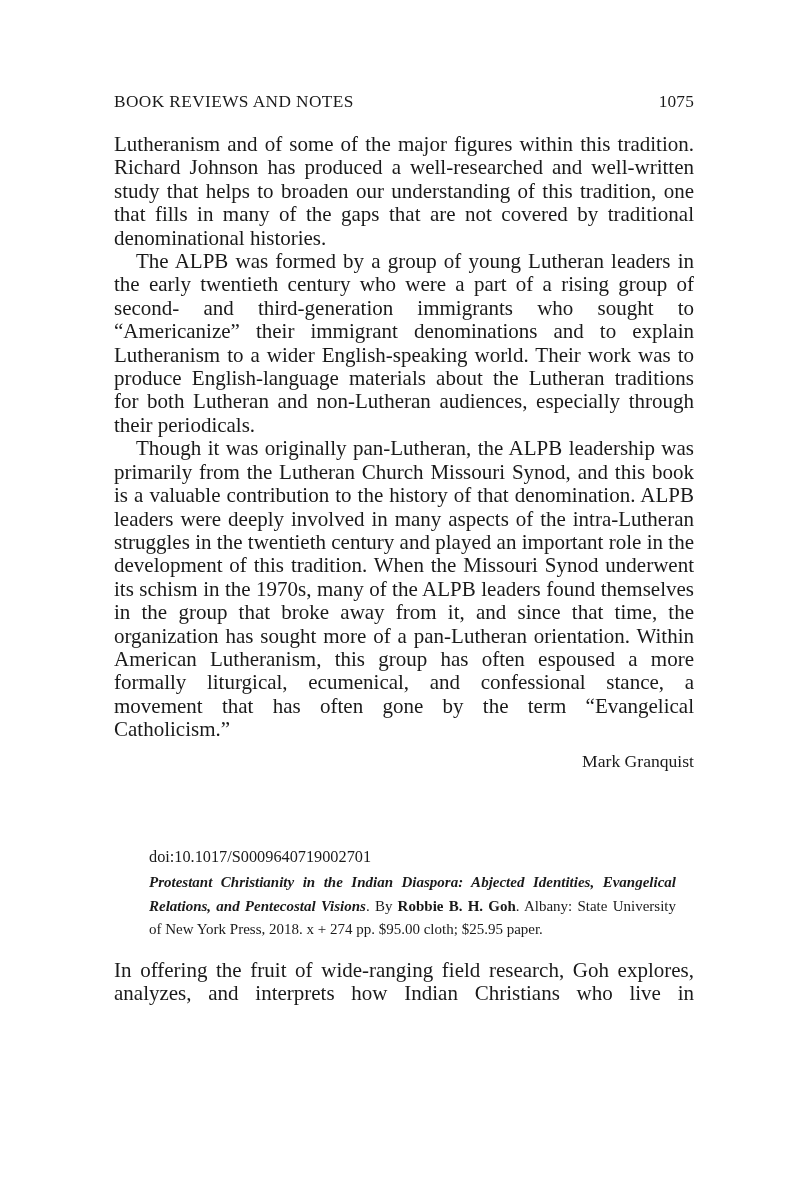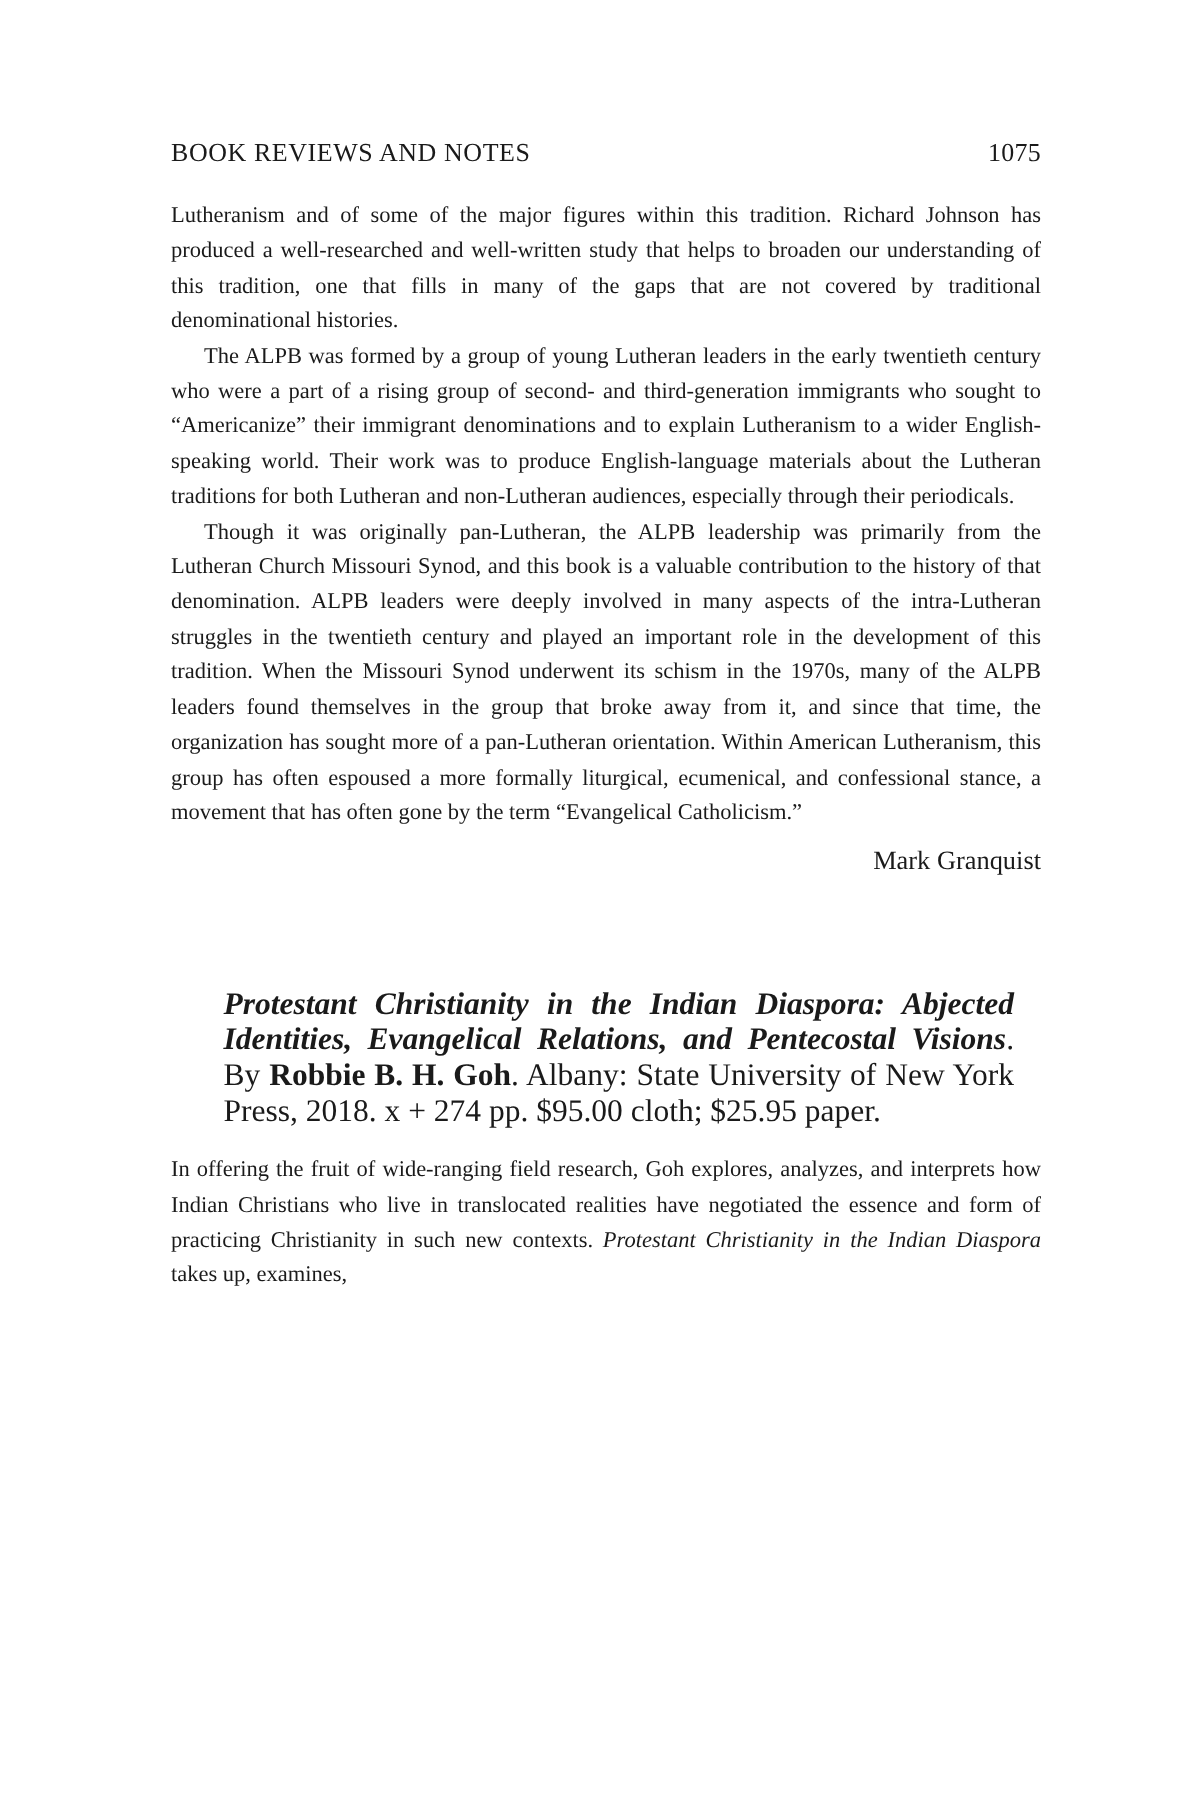--- a/index.html
+++ b/index.html
@@ -30,21 +30,21 @@
     font-size: 17.3px;
     line-height: 20px;
     letter-spacing: 0.4px;
     margin-bottom: 21px;
   }
   .running-head .pageno {
     letter-spacing: 0.2px;
   }
   .para {
     margin: 0;
-    font-size: 15px;
+    font-size: 21px;
     line-height: 23.4px;
     text-align: justify;
     font-family: Liberation Serif, serif;
   }
   .para.indent {
     text-indent: 22px;
   }
   .signature {
     margin-top: 8px;
     text-align: right;
@@ -54,21 +54,21 @@
   .sig-name { font-weight: 400; }
   .citation-block {
     margin: 72px 18px 0 35px;
   }
   .doi {
     font-size: 16.3px;
     line-height: 24px;
     margin-bottom: 2px;
   }
   .citation {
-    font-size: 21px;
+    font-size: 15px;
     line-height: 23.6px;
     text-align: justify;
   }
   .review2-para {
     margin-top: 17px;
   }
   .seg-normal { font-weight: 400; font-style: normal; }
   .seg-bold { font-weight: 700; font-style: normal; }
   .seg-italic { font-weight: 400; font-style: italic; }
   .seg-bold-italic { font-weight: 700; font-style: italic; }
@@ -88,19 +88,20 @@
     <p class="para indent">The ALPB was formed by a group of young Lutheran leaders in the early twentieth century who were a part of a rising group of second- and third-generation immigrants who sought to “Americanize” their immigrant denominations and to explain Lutheranism to a wider English-speaking world. Their work was to produce English-language materials about the Lutheran traditions for both Lutheran and non-Lutheran audiences, especially through their periodicals.</p>
     <p class="para indent">Though it was originally pan-Lutheran, the ALPB leadership was primarily from the Lutheran Church Missouri Synod, and this book is a valuable contribution to the history of that denomination. ALPB leaders were deeply involved in many aspects of the intra-Lutheran struggles in the twentieth century and played an important role in the development of this tradition. When the Missouri Synod underwent its schism in the 1970s, many of the ALPB leaders found themselves in the group that broke away from it, and since that time, the organization has sought more of a pan-Lutheran orientation. Within American Lutheranism, this group has often espoused a more formally liturgical, ecumenical, and confessional stance, a movement that has often gone by the term “Evangelical Catholicism.”</p>
 
     <div class="signature">
       <div class="sig-name">Mark Granquist</div>
     </div>
   </section>
 
   <section>
     <div class="citation-block">
+      <div class="doi">doi:10.1017/S0009640719002701</div>
       <div class="citation"><span class="seg-bold-italic">Protestant Christianity in the Indian Diaspora: Abjected Identities, Evangelical Relations, and Pentecostal Visions</span><span class="seg-normal">. By </span><span class="seg-bold">Robbie B. H. Goh</span><span class="seg-normal">. Albany: State University of New York Press, 2018. x + 274 pp. $95.00 cloth; $25.95 paper.</span></div>
     </div>
 
     <p class="para review2-para"><span class="seg-normal">In offering the fruit of wide-ranging field research, Goh explores, analyzes, and interprets how Indian Christians who live in translocated realities have negotiated the essence and form of practicing Christianity in such new contexts. </span><span class="seg-italic">Protestant Christianity in the Indian Diaspora</span><span class="seg-normal"> takes up, examines,</span></p>
   </section>
 
 </div>
 
 </body></html>

